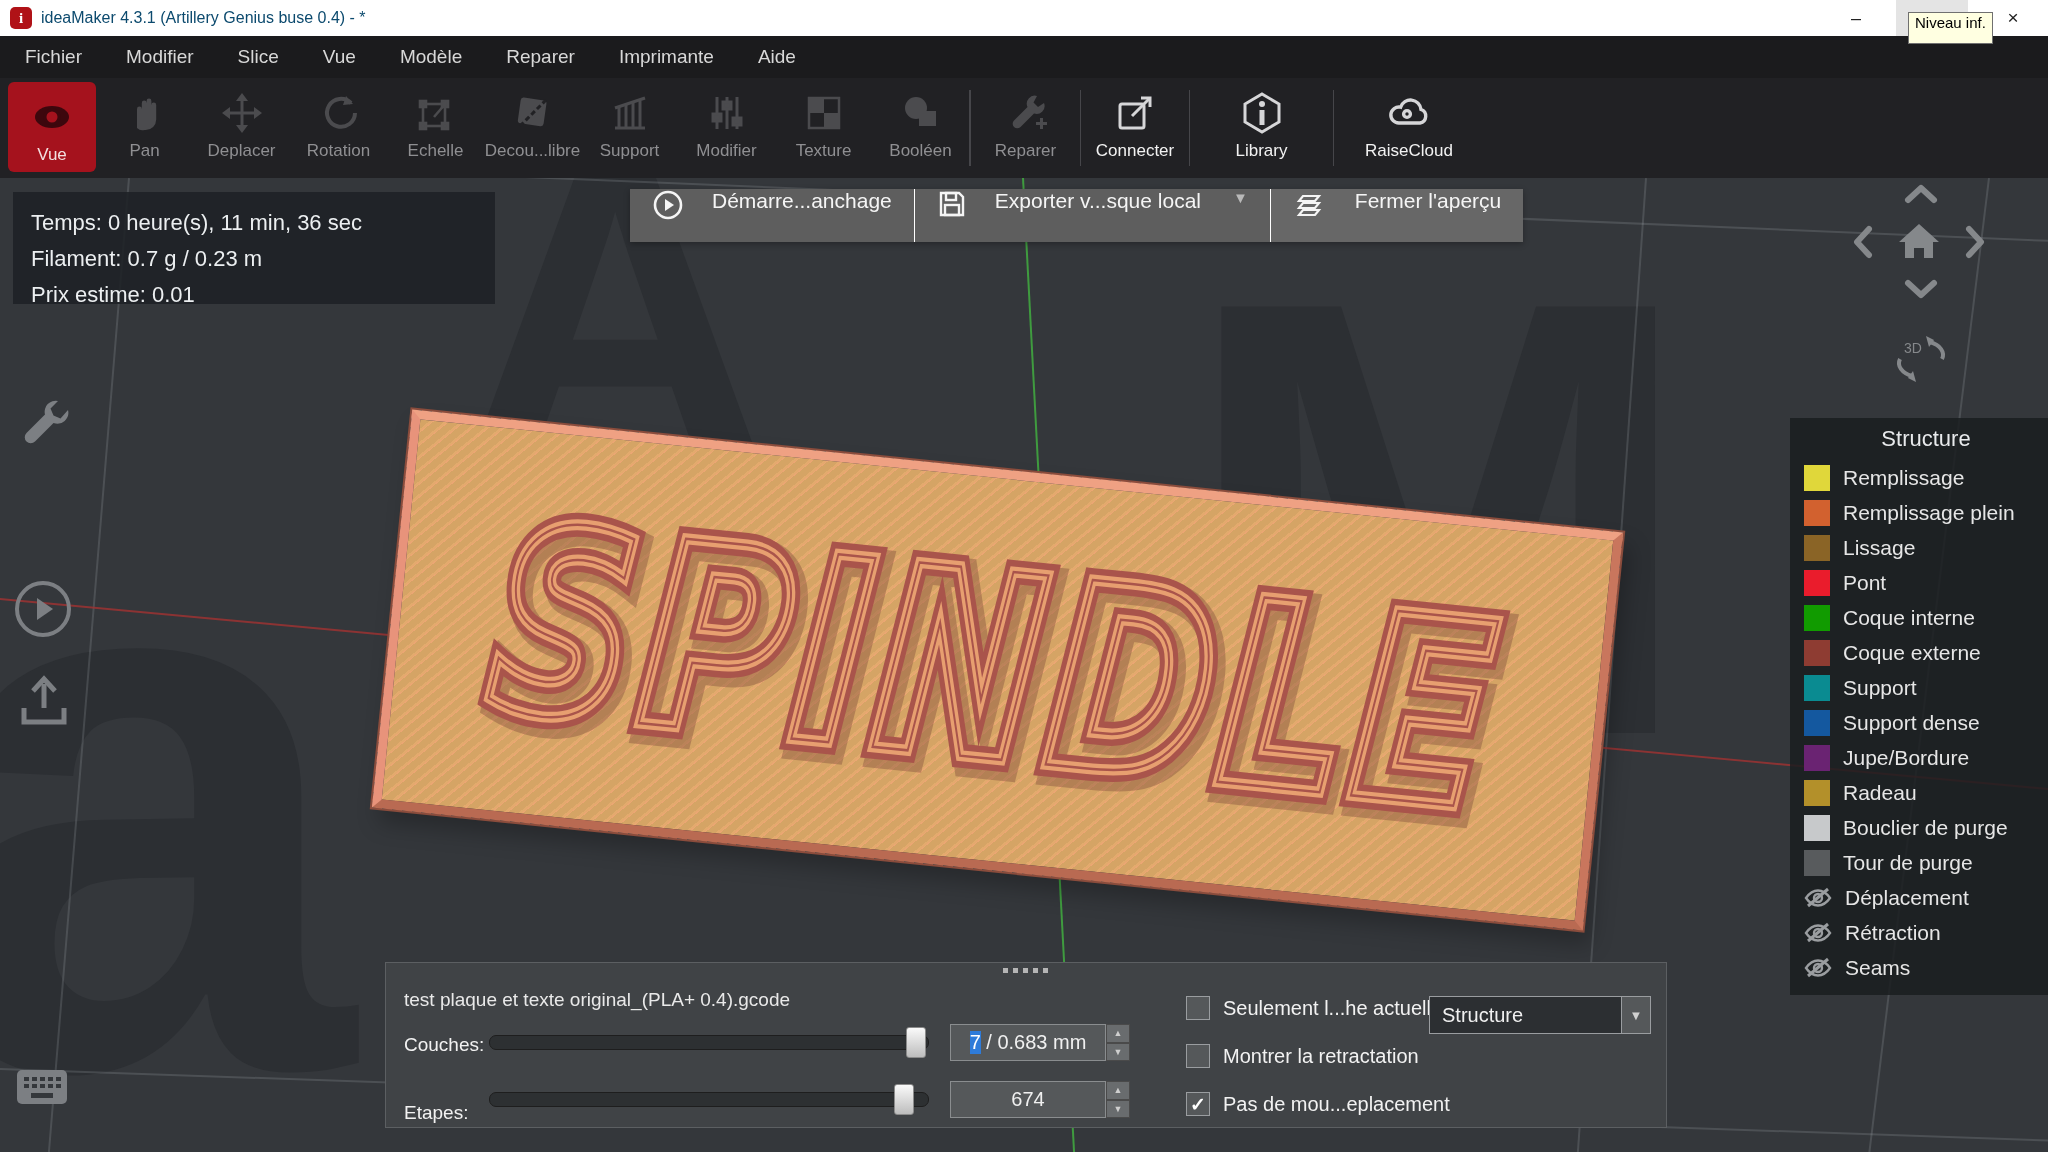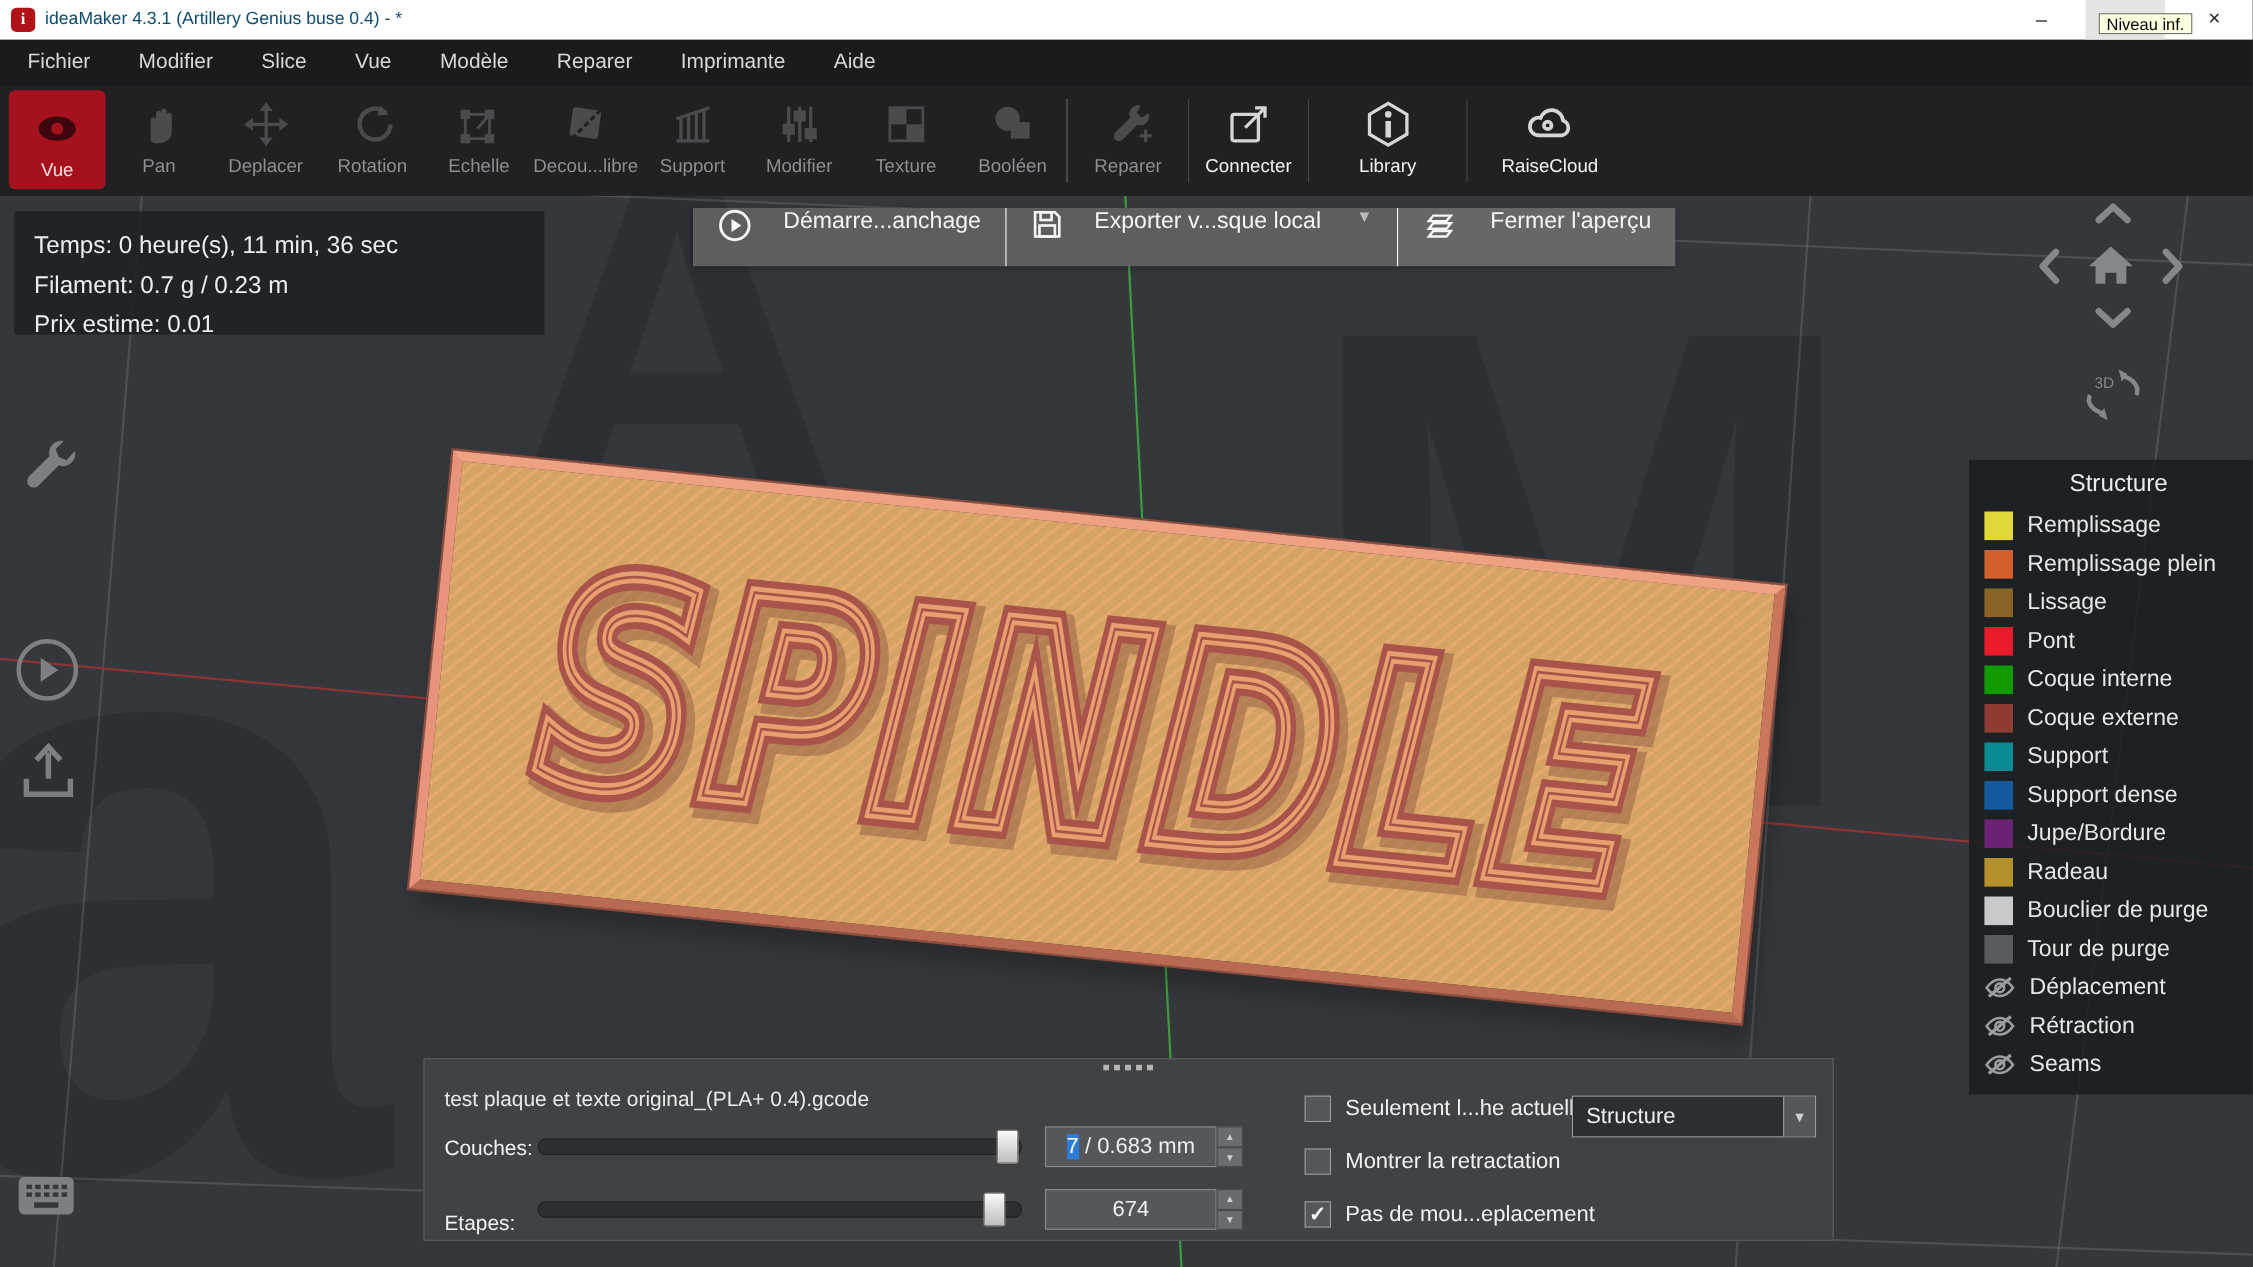--- a/index.html
+++ b/index.html
@@ -7,21 +7,21 @@
   body{font-family:"Liberation Sans",sans-serif;background:#34373b;position:relative}
 
   
   .titlebar{position:absolute;left:0;top:0;width:2048px;height:36px;background:#ffffff;display:flex;align-items:center;z-index:60}
   .appicon{width:22px;height:22px;margin-left:10px;background:#b01217;border-radius:5px;color:#fff;font-weight:bold;font-size:15px;display:flex;align-items:center;justify-content:center;font-family:"Liberation Serif",serif}
   .apptitle{margin-left:9px;font-size:16px;color:#0c4a6e}
   .winbtn{position:absolute;top:0;height:36px;display:flex;align-items:center;justify-content:center;color:#222}
   .btn-min{left:1833px;width:46px;font-size:18px}
   .btn-max{left:1896px;width:72px;background:#e4e4e4}
   .btn-close{left:1990px;width:46px;font-size:19px}
-  .tooltip{position:absolute;left:1908px;top:12px;height:19px;padding:1px 6px 0 6px;background:#ffffe1;border:1px solid #707070;font-size:15px;color:#000;z-index:65;white-space:nowrap}
+  .tooltip{position:absolute;left:1908px;top:12px;height:32px;padding:1px 6px 0 6px;background:#ffffe1;border:1px solid #707070;font-size:15px;color:#000;z-index:65;white-space:nowrap}
 
   
   .menubar{position:absolute;left:0;top:36px;width:2048px;height:42px;background:#1b1b1d;display:flex;align-items:center;z-index:55}
   .menuitem{color:#d8d8d8;font-size:19px;padding:0 22px;height:100%;display:flex;align-items:center}
   .menuitem:first-child{margin-left:3px}
 
   
   .toolbar{position:absolute;left:0;top:78px;width:2048px;height:100px;background:#212124;display:flex;align-items:stretch;z-index:55}
   .tool{display:flex;flex-direction:column;align-items:center;justify-content:flex-start;padding-top:9px;width:97px}
   .tool .ticon{height:52px;display:flex;align-items:center;justify-content:center}

